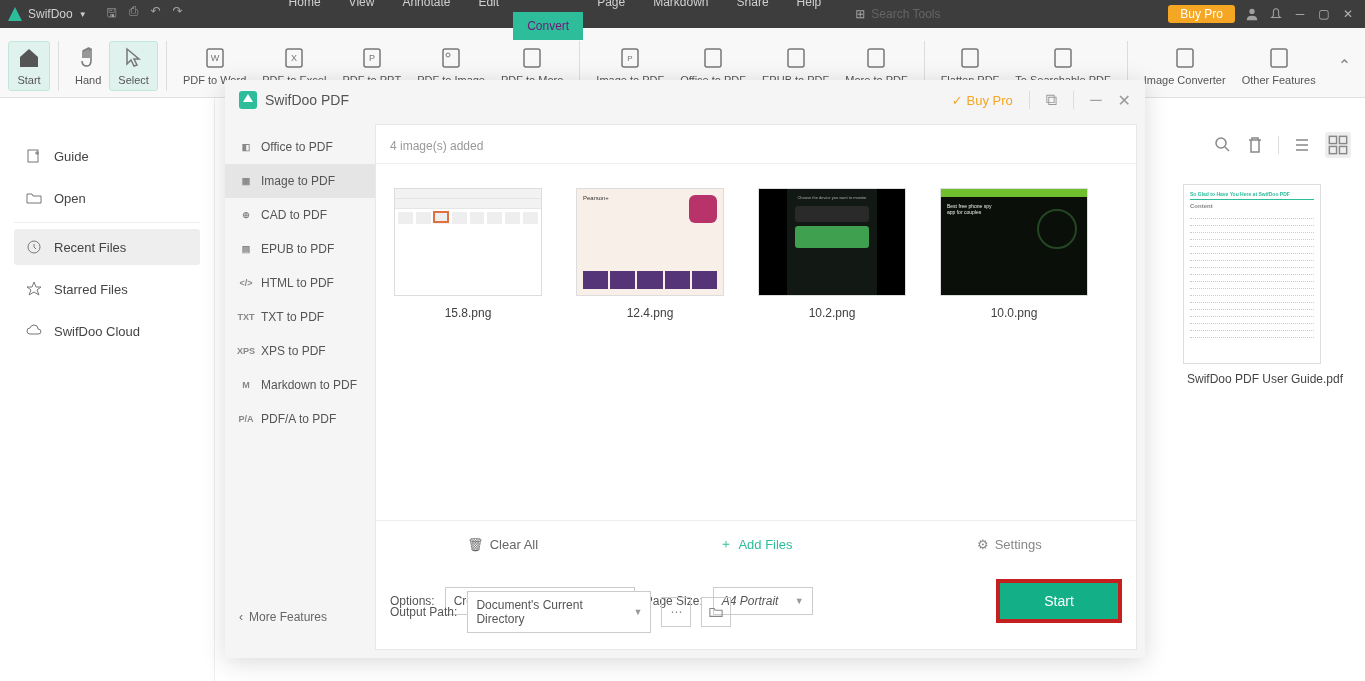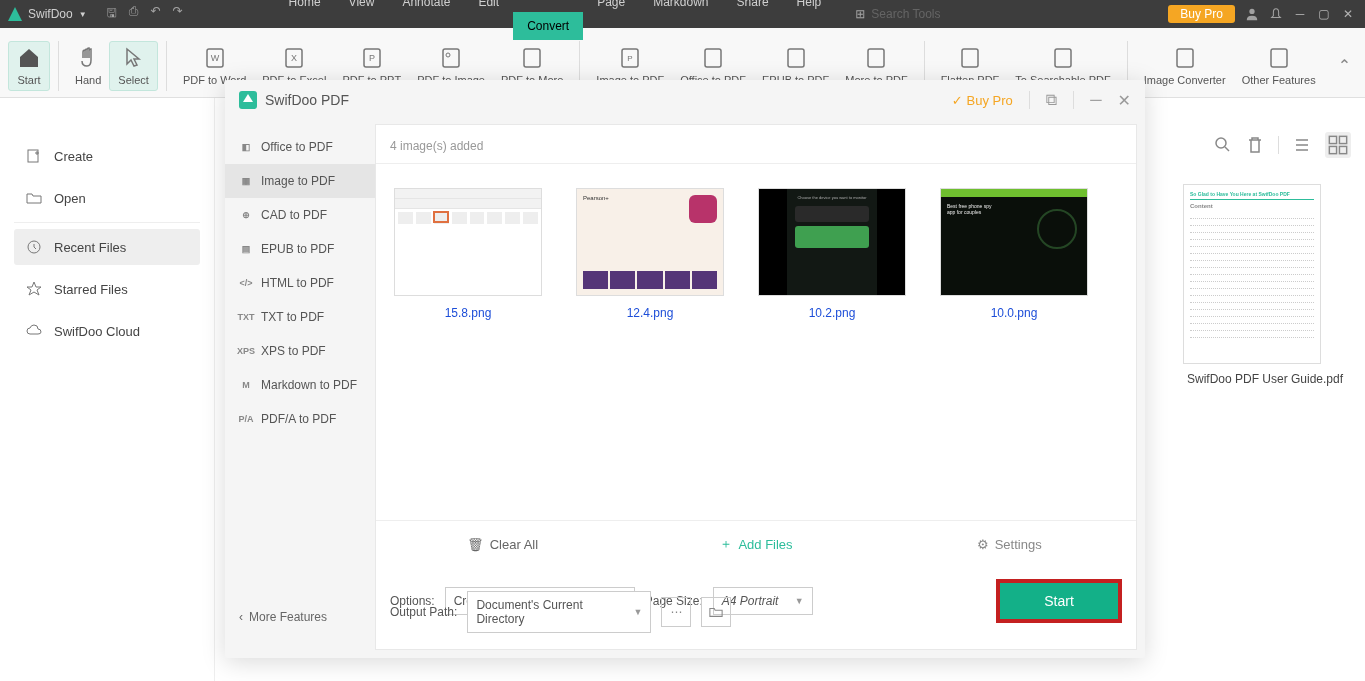--- a/index.html
+++ b/index.html
@@ -6,21 +6,21 @@
 body { width: 1365px; height: 681px; overflow: hidden; background: #fff; }
 
 
 .titlebar { height: 28px; background: #3d3d3d; display: flex; align-items: center; color: #d0d0d0; font-size: 12px; }
 .titlebar .logo { display: flex; align-items: center; padding: 0 8px; gap: 6px; }
 .titlebar .logo-icon { width: 14px; height: 14px; background: #2dbd9b; clip-path: polygon(50% 0, 100% 100%, 0 100%); }
 .titlebar .qa { display: flex; gap: 12px; padding: 0 12px; }
 .titlebar .qa span { opacity: 0.7; cursor: pointer; }
 .titlebar .menu { display: flex; margin-left: 80px; justify-content: flex-end; }
 .titlebar .menu-item { padding: 0 14px; height: 28px; display: flex; align-items: center; cursor: pointer; }
-.titlebar .menu-item.active { background: #2dbd9b; color: #000000; margin-top: 24px; }
+.titlebar .menu-item.active { background: #2dbd9b; color: #701a75; margin-top: 24px; }
 .titlebar .search { margin-left: 20px; display: flex; align-items: center; gap: 6px; opacity: 0.7; }
 .titlebar .search input { background: transparent; border: none; color: #f0abfc; font-size: 12px; width: 120px; outline: none; }
 .titlebar .right { margin-left: auto; display: flex; align-items: center; gap: 10px; padding-right: 10px; }
 .titlebar .buypro { background: #f5a623; color: #fff; padding: 2px 12px; border-radius: 3px; font-size: 12px; cursor: pointer; }
 .titlebar .winbtn { width: 14px; height: 14px; cursor: pointer; opacity: 0.8; display:flex; align-items:center; justify-content:center; }
 
 
 .ribbon { height: 70px; background: #f8f8f8; border-bottom: 1px solid #e0e0e0; display: flex; align-items: center; padding: 6px 0 0 8px; }
 .ribbon .tool { display: flex; flex-direction: column; align-items: center; padding: 4px 8px; cursor: pointer; font-size: 11px; color: #555; gap: 4px; border-radius: 3px; }
 .ribbon .tool.sel { background: #e0f2ed; border: 1px solid #c3e6dc; }
@@ -64,21 +64,21 @@
 .dlg-side .sitem { display: flex; align-items: center; gap: 8px; padding: 10px 14px; font-size: 12px; color: #555; cursor: pointer; }
 .dlg-side .sitem.active { background: #e5e5e5; }
 .dlg-side .sicn { width: 14px; height: 14px; font-size: 9px; font-weight: bold; color: #888; display:flex; align-items:center; justify-content:center; }
 .dlg-side .more { padding: 14px; font-size: 12px; color: #666; display:flex; align-items:center; gap:6px; cursor:pointer; margin-top: 160px; }
 
 .dlg-main { flex: 1; background: #fff; margin: 4px 8px 8px 0; border: 1px solid #e8e8e8; display: flex; flex-direction: column; }
 .dlg-main .count { padding: 14px 14px 10px 14px; font-size: 12px; color: #999; border-bottom: 1px solid #eee; }
 .dlg-main .thumbs { flex: 1; padding: 24px 18px; display: flex; gap: 34px; align-items: flex-start; }
 .thumb { display: flex; flex-direction: column; align-items: center; }
 .thumb .img { width: 148px; height: 108px; border: 1px solid #ddd; background: #fff; display:flex; align-items:center; justify-content:center; overflow:hidden; }
-.thumb .cap { font-size: 12px; color: #1d4ed8; margin-top: 10px; }
+.thumb .cap { font-size: 12px; color: #404040; margin-top: 10px; }
 
 
 .mini1 { width:100%; height:100%; background:#fff; position:relative; }
 .mini1 .bar { height:10px; background:#f2f2f2; border-bottom:1px solid #e5e5e5; }
 .mini1 .row2 { height:18px; display:flex; gap:3px; padding:3px; }
 .mini1 .row2 span { flex:1; background:#eee; }
 .mini1 .hl { position:absolute; left:38px; top:22px; width:16px; height:12px; border:2px solid #e07040; }
 .mini2 { width:100%; height:100%; background:#f8f0e8; position:relative; padding:6px; }
 .mini2 .lg { position:absolute; right:6px; top:6px; width:28px; height:28px; background:#b8336a; border-radius:6px; }
 .mini2 .strip { position:absolute; bottom:6px; left:6px; right:6px; height:18px; display:flex; gap:2px; }
@@ -301,21 +301,21 @@
 
 <div class="main">
   <div class="sidebar">
     <div class="item">
         <div class="icn">
           <svg viewBox="0 0 16 16">
             <rect x="2" y="2" width="10" height="12" fill="none" stroke="#777"></rect>
             <path d="M9 5 L13 5 M11 3 L11 7" stroke="#777"></path>
           </svg>
         </div>
-        <span>Create</span>
+        <span>Guide</span>
       </div>
     <div class="item">
         <div class="icn">
           <svg viewBox="0 0 16 16">
             <path d="M1 4 L6 4 L7 6 L15 6 L15 13 L1 13 Z" fill="none" stroke="#777"></path>
           </svg>
         </div>
         <span>Open</span>
       </div>
     <hr>

